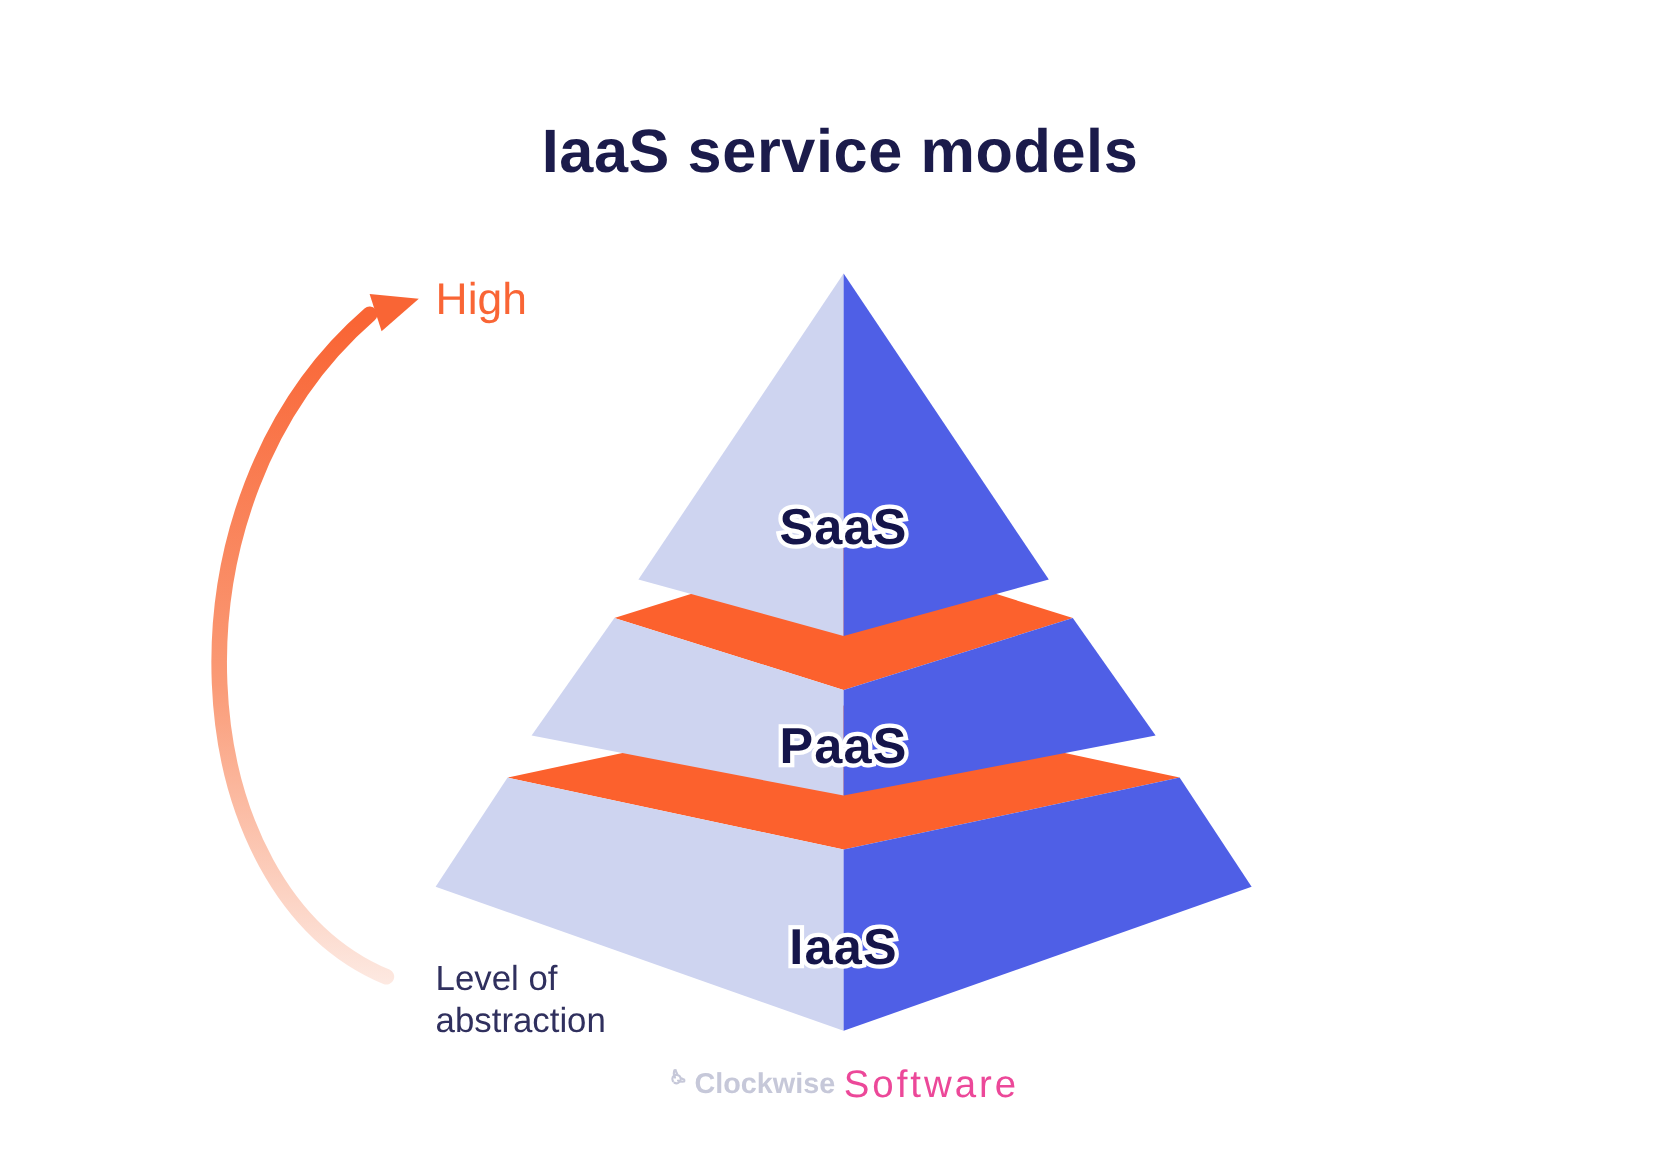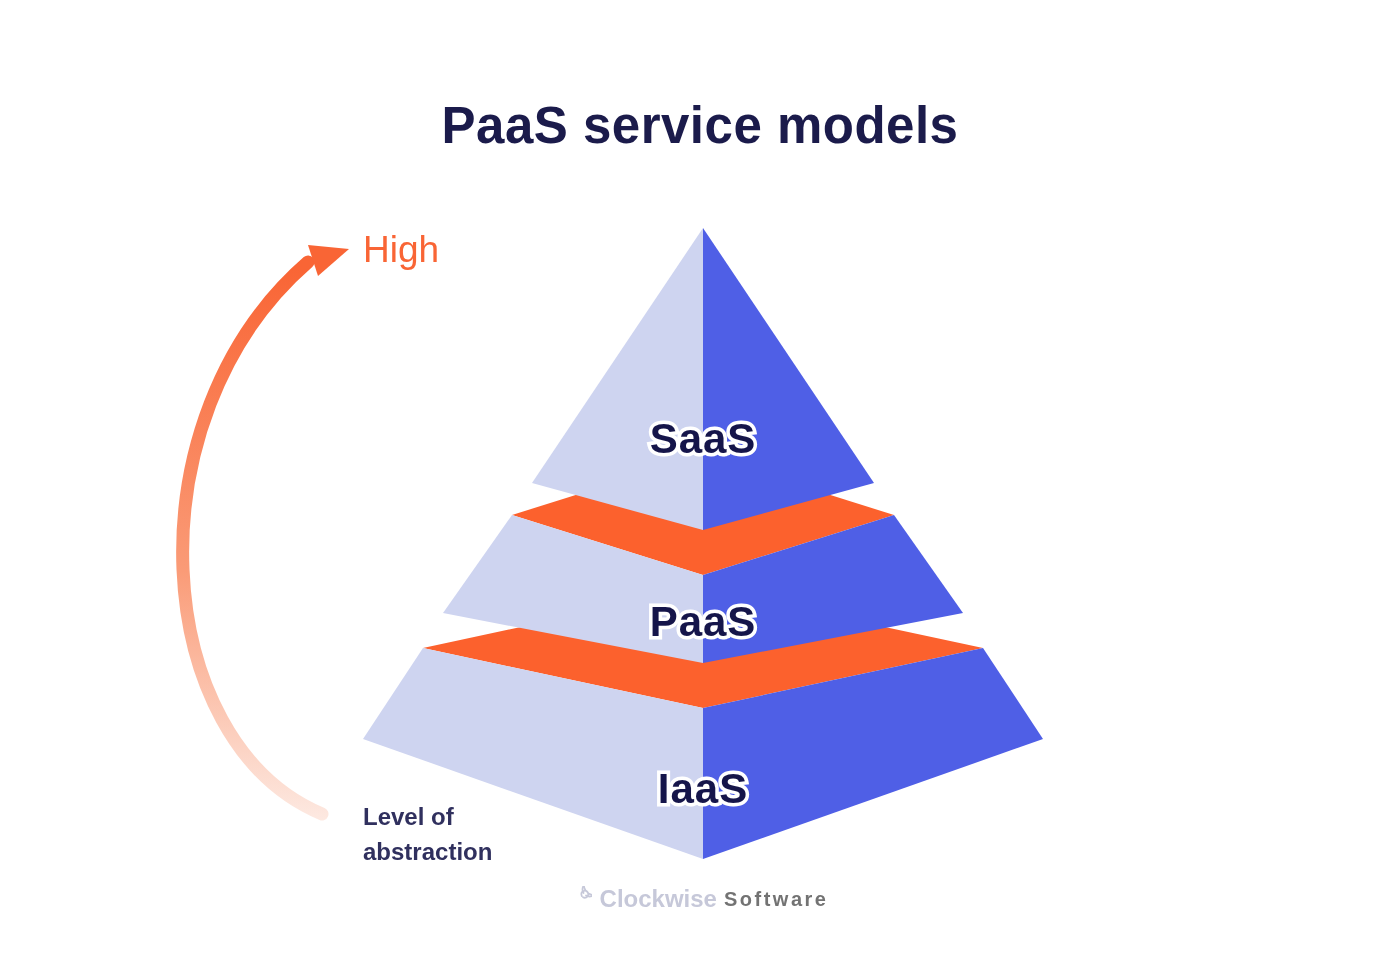--- a/index.html
+++ b/index.html
@@ -36,22 +36,22 @@
     left: 363px;
     top: 229px;
     font-size: 37px;
     font-weight: 400;
     color: #F96535;
   }
   .low-label {
     position: absolute;
     left: 363px;
     top: 799px;
-    font-size: 24px;
-    font-weight: 700;
+    font-size: 29px;
+    font-weight: 400;
     line-height: 35px;
     color: #30305E;
   }
   .tier-label {
     font-family: "Liberation Sans", sans-serif;
     font-size: 42px;
     font-weight: 700;
     letter-spacing: 1px;
     stroke: #ffffff;
     stroke-width: 7px;
@@ -68,33 +68,33 @@
     justify-content: center;
     color: #C6C8D9;
   }
   .footer-brand .brand-icon { margin-right: 8px; }
   .brand-name {
     font-size: 24px;
     font-weight: 700;
     color: #C6C8D9;
   }
   .brand-suffix {
-    font-size: 20px;
-    font-weight: 700;
+    font-size: 32px;
+    font-weight: 400;
     letter-spacing: 2.5px;
-    color: #737373;
+    color: #ec4899;
     margin-left: 7px;
   }
 </style>
 </head>
 <body>
 
 <div class="stage">
 
-  <div class="page-title">PaaS service models</div>
+  <div class="page-title">IaaS service models</div>
 
   <svg class="diagram-svg" width="1400" height="958" viewBox="0 0 1400 958">
     <defs>
       <linearGradient id="arrowGrad" gradientUnits="userSpaceOnUse" x1="250" y1="828" x2="285" y2="268">
         <stop offset="0" stop-color="#FDEDE7"></stop>
         <stop offset="0.45" stop-color="#FA9B77"></stop>
         <stop offset="1" stop-color="#F96535"></stop>
       </linearGradient>
     </defs>
 

